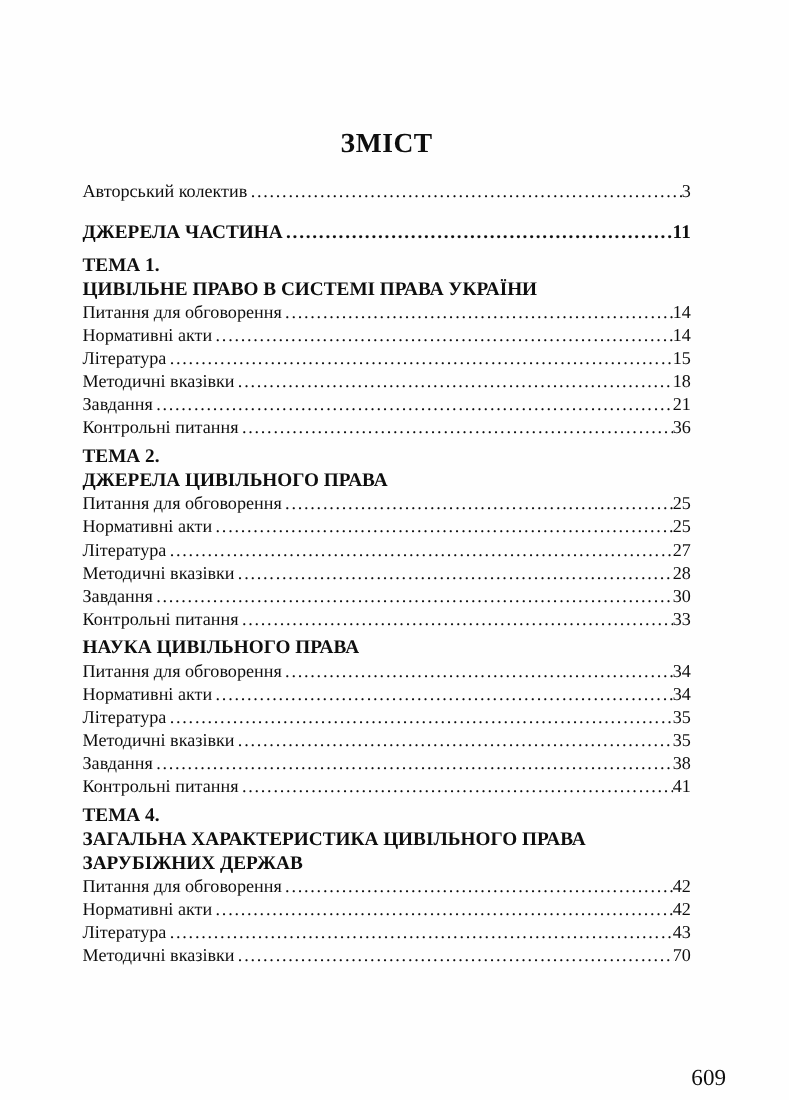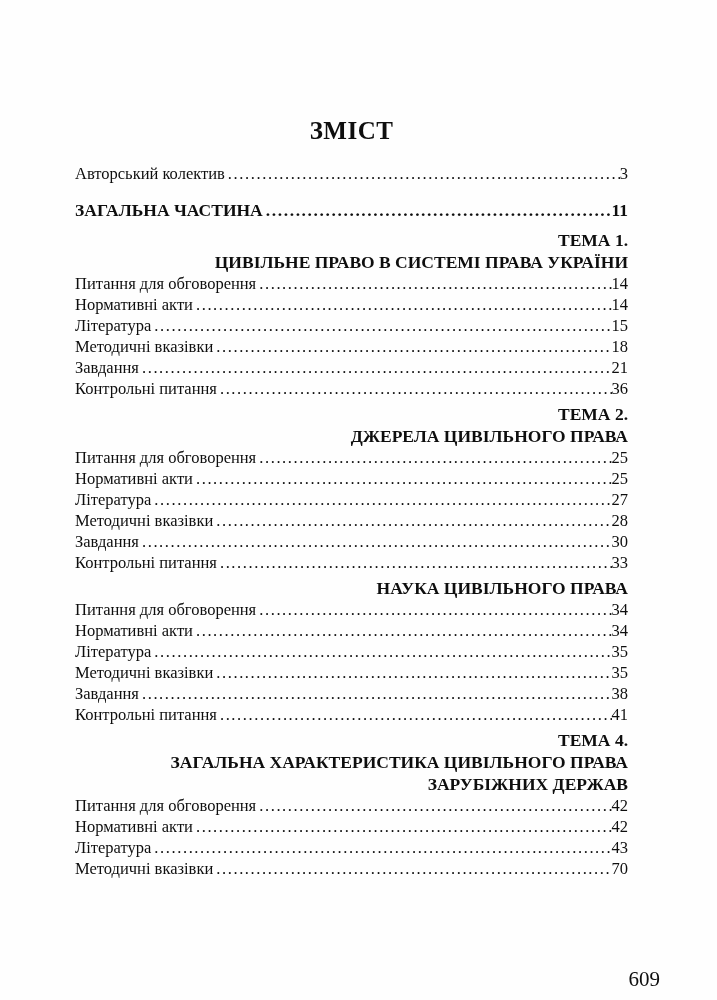--- a/index.html
+++ b/index.html
@@ -41,21 +41,21 @@
 
   .plan-block { margin-bottom: 8px; }
   .plan-block .toc-row, .plan-line {
     font-weight: bold;
     font-size: 17.5px; line-height: 22px;
   }
   .plan-line { white-space: nowrap; }
 
   .theme { margin-top: 4px; }
   .theme-number, .theme-title {
-    text-align: right; font-weight: bold;
+    text-align: left; font-weight: bold;
     font-size: 17.5px; line-height: 22px;
     margin: 0;
   }
   .theme-title { white-space: pre-line; }
 
   .folio {
     position: absolute; right: 57px; top: 933px;
     font-size: 21px; line-height: 21px;
   }
 </style>
@@ -70,21 +70,21 @@
     <div class="front-block">
       <div class="toc-row">
         <span class="label">Авторський колектив</span>
         <span class="dots"></span>
         <span class="pageno">3</span>
       </div>
     </div>
 
     <div class="plan-block">
       <div class="toc-row">
-        <span class="label">ЗАГАЛЬНА ЧАСТИНА</span>
+        <span class="label">ДЖЕРЕЛА ЧАСТИНА</span>
         <span class="dots"></span>
         <span class="pageno">11</span>
       </div>
     </div>
 
     <div class="theme">
       <div class="theme-number">ТЕМА 1.</div>
       <div class="theme-title">ЦИВІЛЬНЕ ПРАВО В СИСТЕМІ ПРАВА УКРАЇНИ</div>
       <div class="toc-row">
         <span class="label">Питання для обговорення</span>

